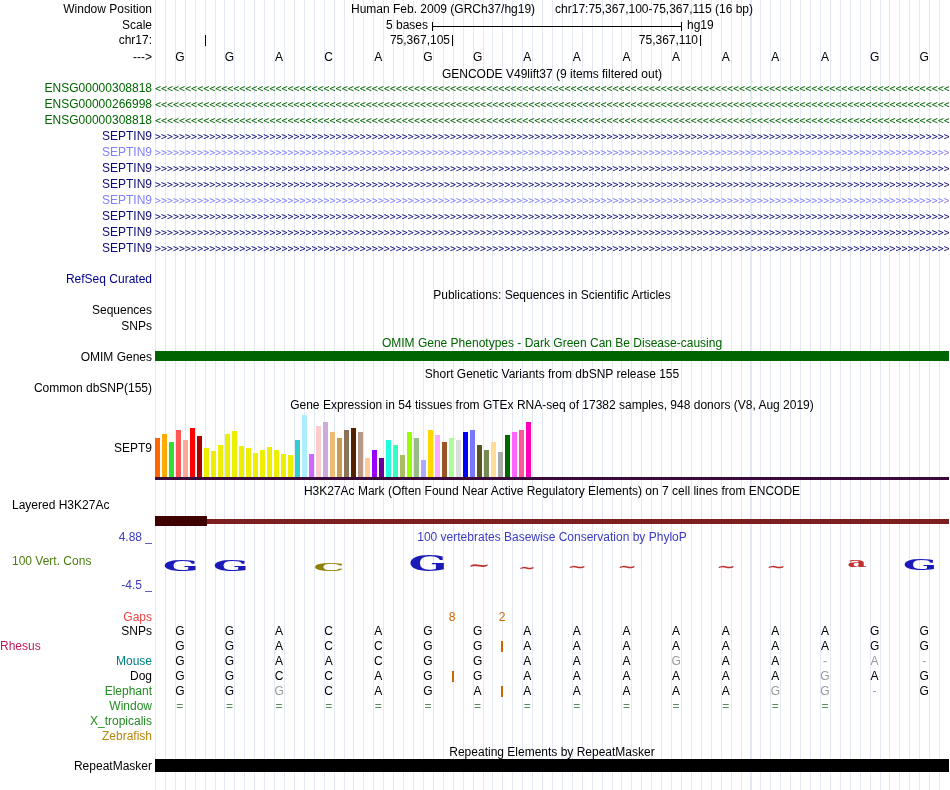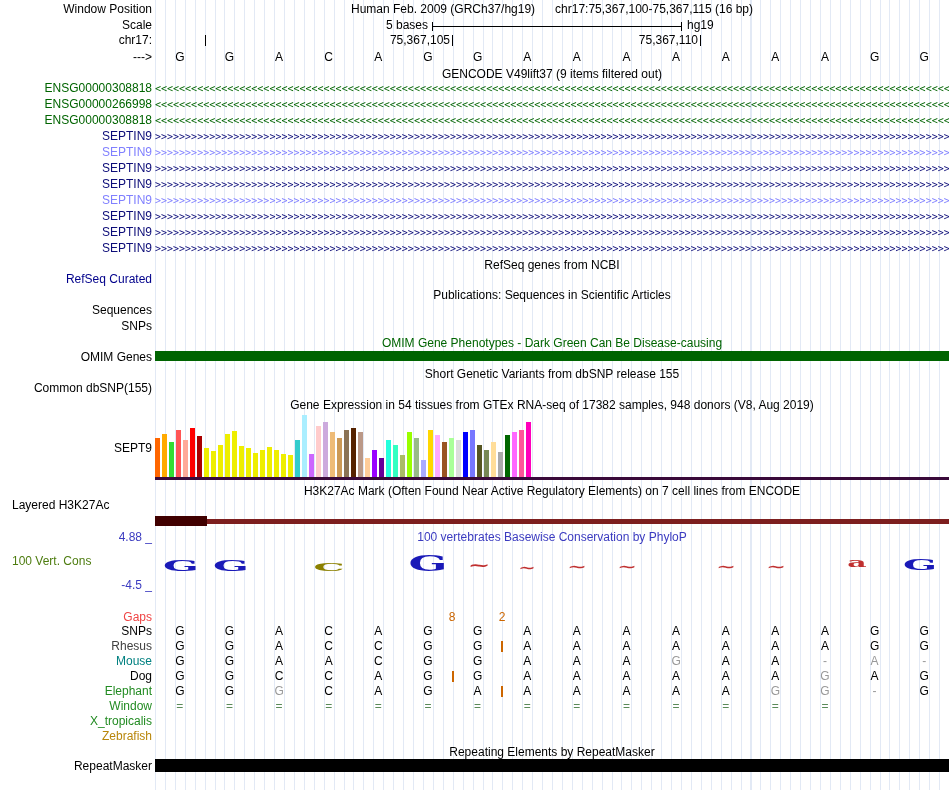--- a/index.html
+++ b/index.html
@@ -32,21 +32,20 @@
   <div class="scalebar">
       <div class="scaleline"></div>
     </div>
   <span style="position:absolute;left:687px;top:18px">hg19</span>
 
   <span class="side" style="top:33px">chr17:</span>
   <span class="side" style="top:50px">---&gt;</span>
 
   <div class="title" style="top:67px">GENCODE V49lift37 (9 items filtered out)</div>
 
-  <div class="title" style="top:258px">RefSeq genes from NCBI</div>
   <span class="side" style="top: 272px; color: rgb(0, 0, 139);">RefSeq Curated</span>
 
   <div class="title" style="top:288px">Publications: Sequences in Scientific Articles</div>
   <span class="side" style="top:303px">Sequences</span>
   <span class="side" style="top:319px">SNPs</span>
 
   <div class="title" style="top: 336px; color: rgb(0, 100, 0);">OMIM Gene Phenotypes - Dark Green Can Be Disease-causing</div>
   <span class="side" style="top:350px">OMIM Genes</span>
   <div style="position: absolute; left: 155px; top: 351px; width: 794px; height: 10px; background: rgb(0, 100, 0);"></div>
 
@@ -196,21 +195,21 @@
     <span style="position: absolute; left: 477.562px; top: 624px; transform: translateX(-50%); line-height: 15px; color: rgb(0, 0, 0);">G</span>
     <span style="position: absolute; left: 527.188px; top: 624px; transform: translateX(-50%); line-height: 15px; color: rgb(0, 0, 0);">A</span>
     <span style="position: absolute; left: 576.812px; top: 624px; transform: translateX(-50%); line-height: 15px; color: rgb(0, 0, 0);">A</span>
     <span style="position: absolute; left: 626.438px; top: 624px; transform: translateX(-50%); line-height: 15px; color: rgb(0, 0, 0);">A</span>
     <span style="position: absolute; left: 676.062px; top: 624px; transform: translateX(-50%); line-height: 15px; color: rgb(0, 0, 0);">A</span>
     <span style="position: absolute; left: 725.688px; top: 624px; transform: translateX(-50%); line-height: 15px; color: rgb(0, 0, 0);">A</span>
     <span style="position: absolute; left: 775.312px; top: 624px; transform: translateX(-50%); line-height: 15px; color: rgb(0, 0, 0);">A</span>
     <span style="position: absolute; left: 824.938px; top: 624px; transform: translateX(-50%); line-height: 15px; color: rgb(0, 0, 0);">A</span>
     <span style="position: absolute; left: 874.562px; top: 624px; transform: translateX(-50%); line-height: 15px; color: rgb(0, 0, 0);">G</span>
     <span style="position: absolute; left: 924.188px; top: 624px; transform: translateX(-50%); line-height: 15px; color: rgb(0, 0, 0);">G</span>
-    <span style="position: absolute; left: 0px; top: 639px; width: 152px; text-align: right; color: #404040; line-height: 15px; white-space: nowrap;">Rhesus</span>
+    <span style="position: absolute; left: 0px; top: 639px; width: 152px; color: #be185d; line-height: 15px; white-space: nowrap;">Rhesus</span>
     <span style="position: absolute; left: 179.812px; top: 639px; transform: translateX(-50%); line-height: 15px; color: rgb(0, 0, 0);">G</span>
     <span style="position: absolute; left: 229.438px; top: 639px; transform: translateX(-50%); line-height: 15px; color: rgb(0, 0, 0);">G</span>
     <span style="position: absolute; left: 279.062px; top: 639px; transform: translateX(-50%); line-height: 15px; color: rgb(0, 0, 0);">A</span>
     <span style="position: absolute; left: 328.688px; top: 639px; transform: translateX(-50%); line-height: 15px; color: rgb(0, 0, 0);">C</span>
     <span style="position: absolute; left: 378.312px; top: 639px; transform: translateX(-50%); line-height: 15px; color: rgb(0, 0, 0);">C</span>
     <span style="position: absolute; left: 427.938px; top: 639px; transform: translateX(-50%); line-height: 15px; color: rgb(0, 0, 0);">G</span>
     <span style="position: absolute; left: 477.562px; top: 639px; transform: translateX(-50%); line-height: 15px; color: rgb(0, 0, 0);">G</span>
     <span style="position: absolute; left: 527.188px; top: 639px; transform: translateX(-50%); line-height: 15px; color: rgb(0, 0, 0);">A</span>
     <span style="position: absolute; left: 576.812px; top: 639px; transform: translateX(-50%); line-height: 15px; color: rgb(0, 0, 0);">A</span>
     <span style="position: absolute; left: 626.438px; top: 639px; transform: translateX(-50%); line-height: 15px; color: rgb(0, 0, 0);">A</span>

